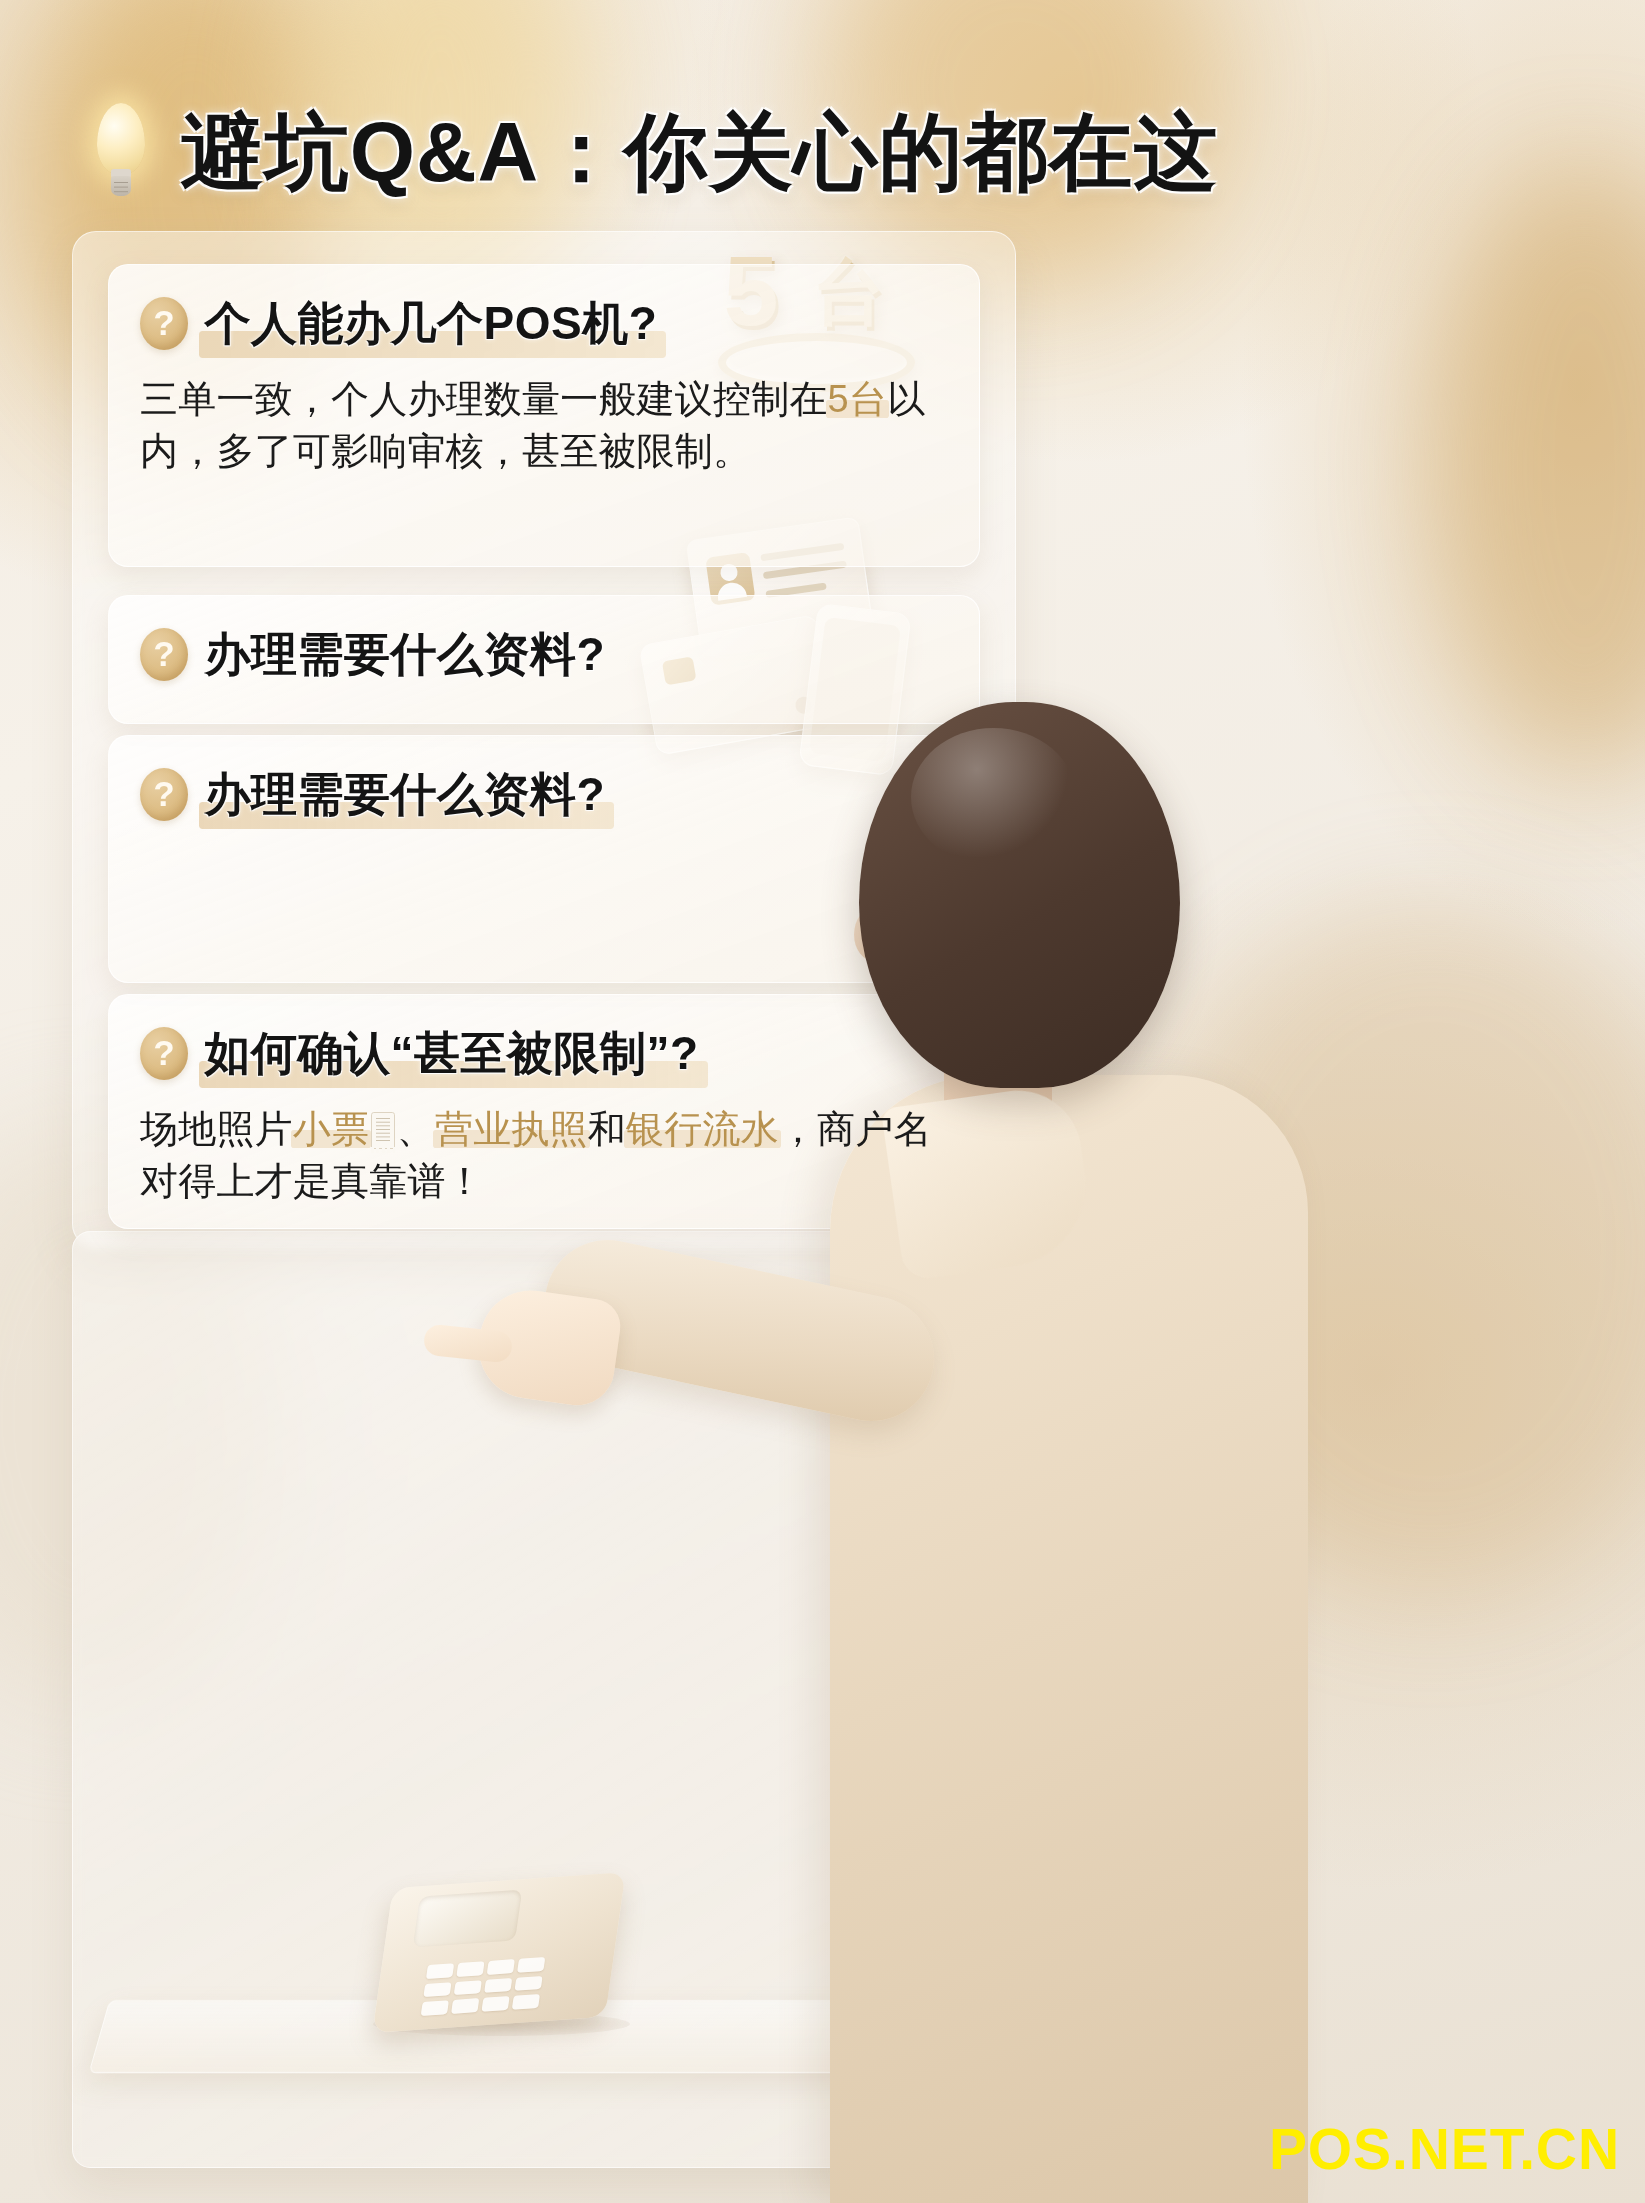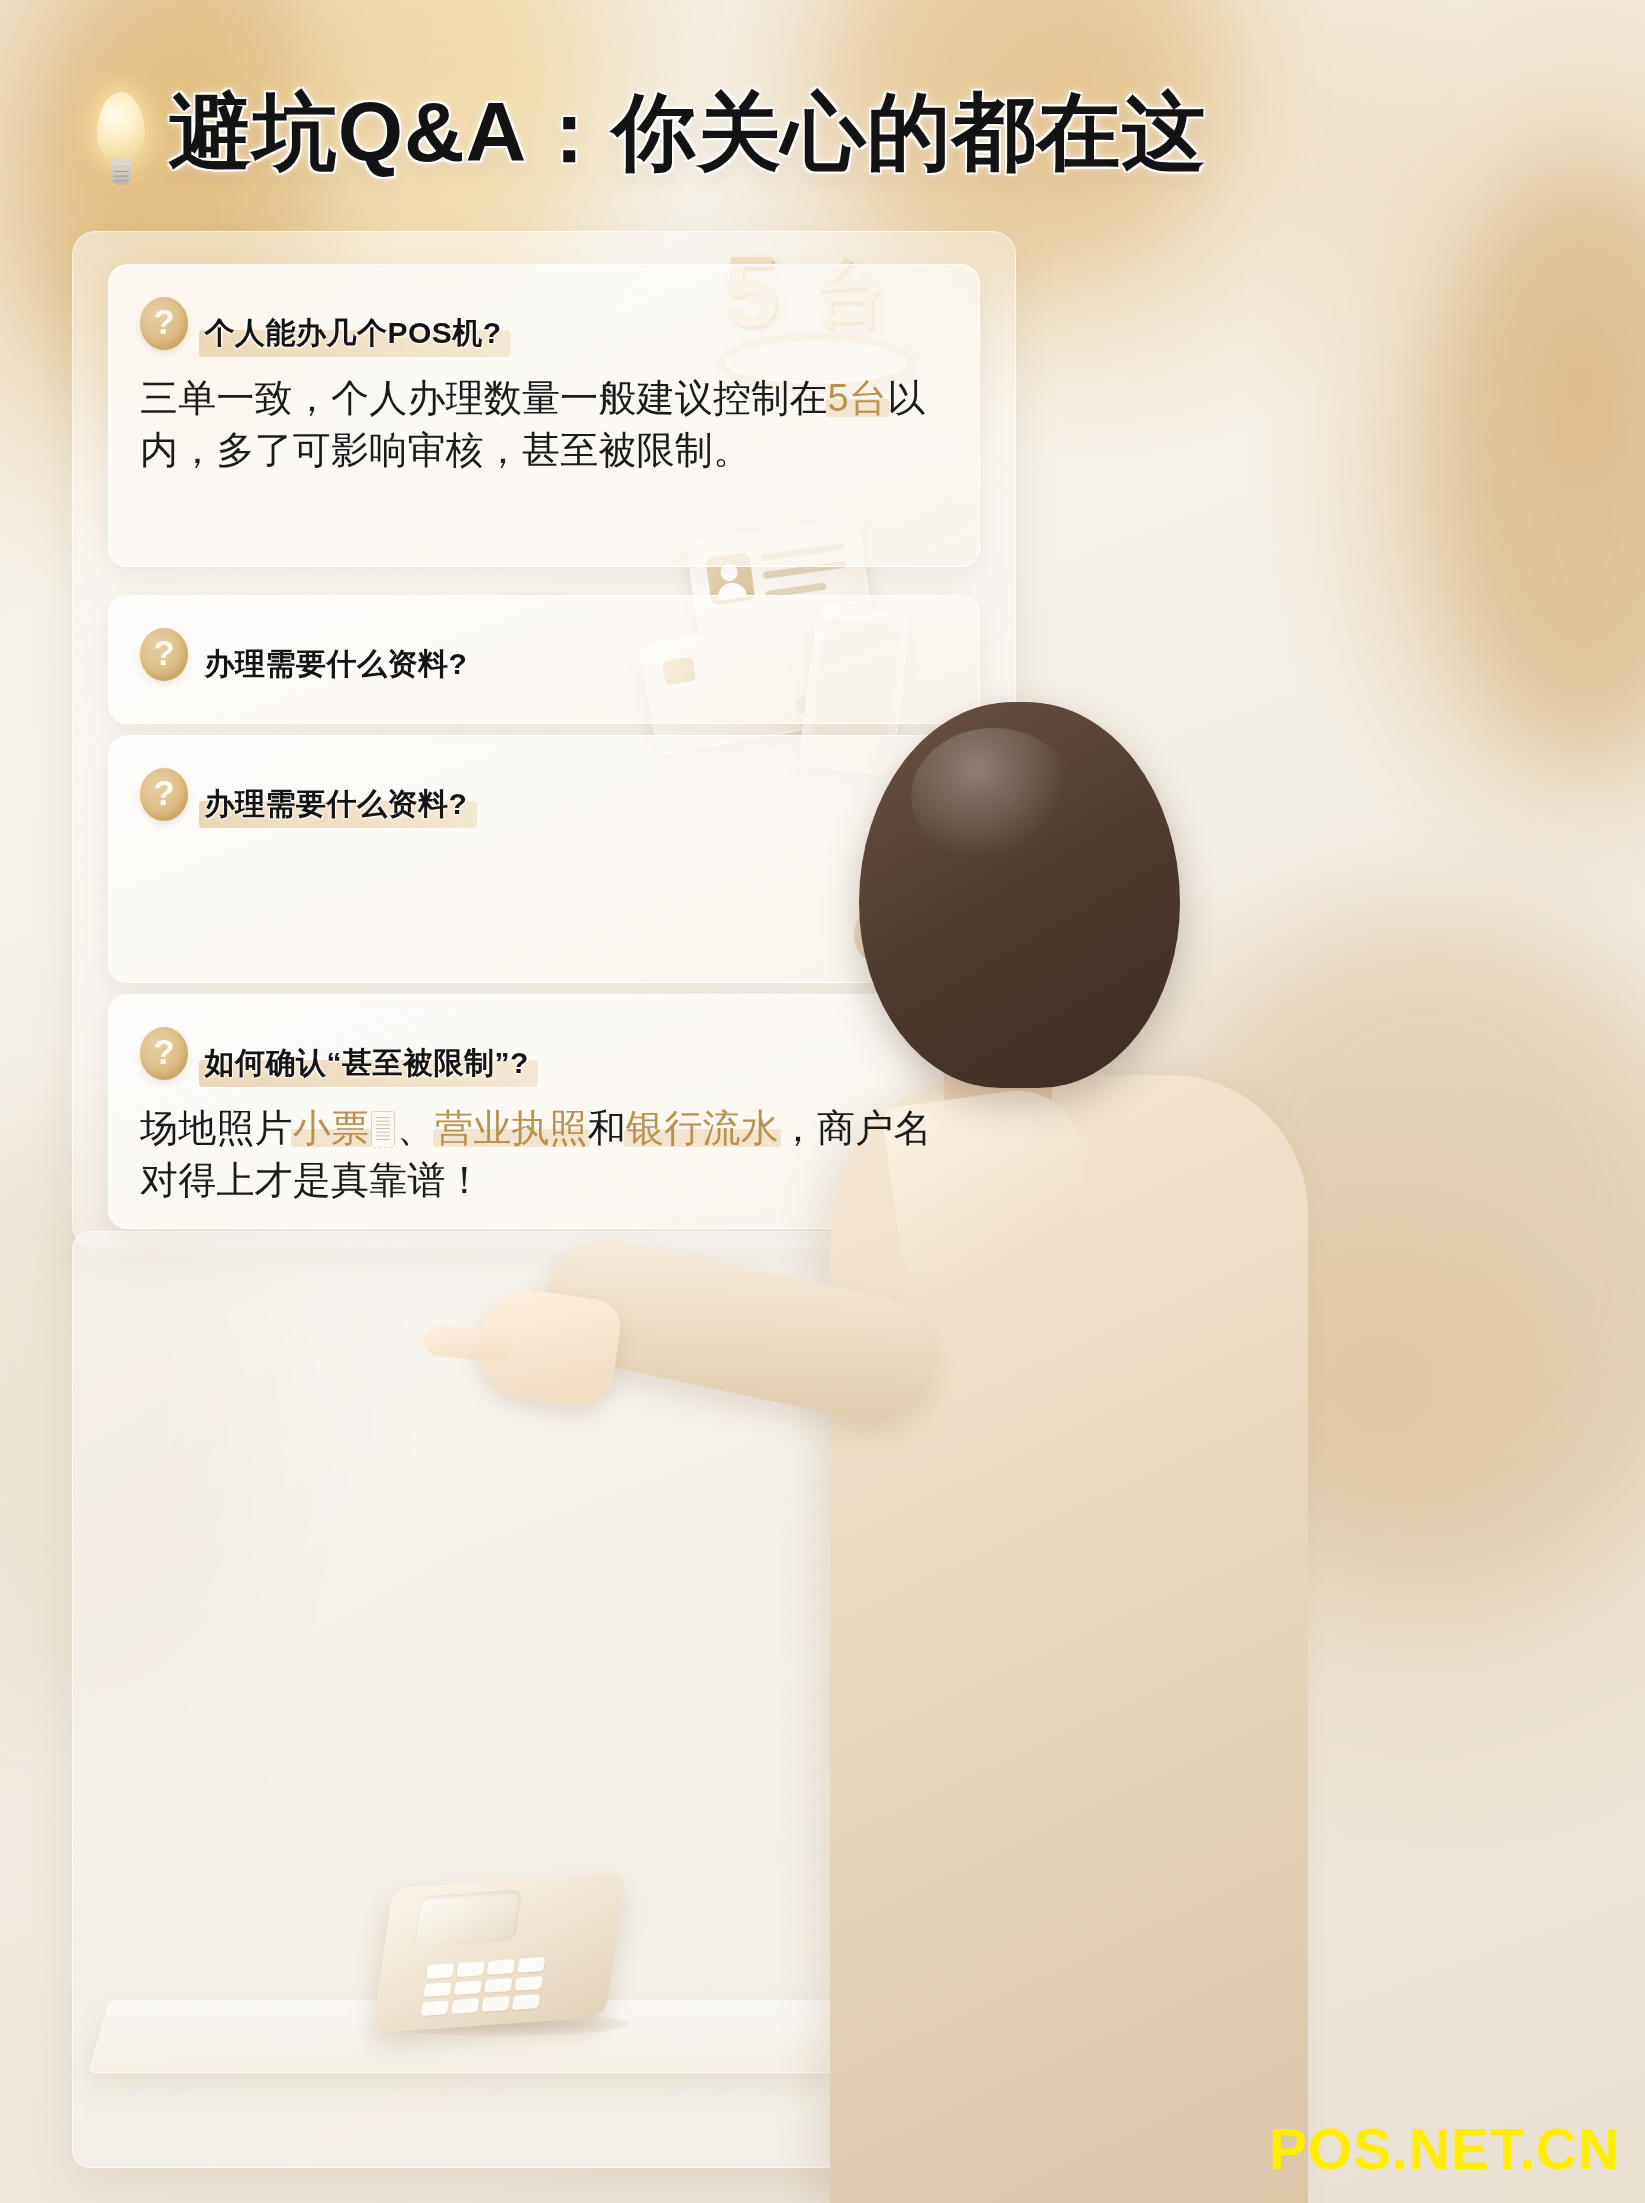--- a/index.html
+++ b/index.html
@@ -70,21 +70,22 @@
   }
 
   
   .header {
     position: absolute;
     left: 88px;
     top: 88px;
     width: 1029px;
     height: 129px;
     display: flex;
-    gap: 14px;
+    align-items: center;
+    gap: 26px;
   }
   .bulb-icon {
     width: 66px;
     height: 107px;
     position: relative;
     flex: 0 0 auto;
   }
   .bulb-icon .glass {
     position: absolute;
     left: 9.2px; top: 3.7px;
@@ -163,29 +164,28 @@
     display: flex;
     align-items: center;
     justify-content: center;
     color: #fffaf0;
     font-size: 35px;
     font-weight: 700;
     line-height: 1;
     padding-bottom: 2.8px;
   }
   .q-text {
-    font-size: 30px;
+    font-size: 46px;
     font-weight: 700;
     color: #141414;
     letter-spacing: 0.5px;
     white-space: nowrap;
     position: relative;
     z-index: 2;
     text-shadow: 0 0 5.5px rgba(255,255,255,0.9), 0.9px 0.9px 0 rgba(255,255,255,0.7), -0.9px 0.9px 0 rgba(255,255,255,0.7);
-    margin-top: 20px;
   }
   .q-text.hl::before {
     content: "";
     position: absolute;
     left: -5.5px;
     right: -9.2px;
     bottom: -3.7px;
     height: 27.5px;
     background: linear-gradient(90deg, rgba(233,212,179,0.92), rgba(240,224,197,0.75));
     border-radius: 3.7px;

